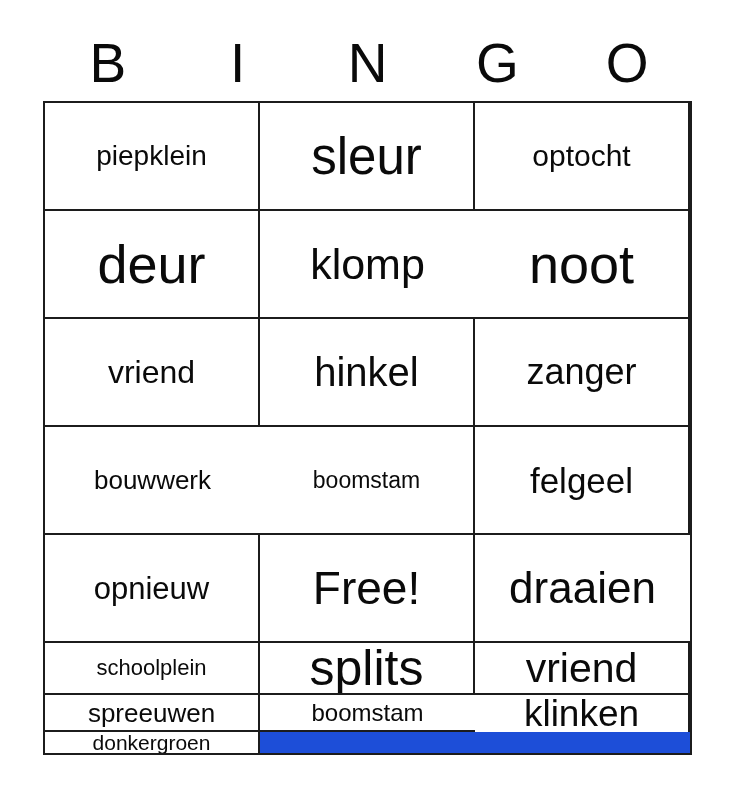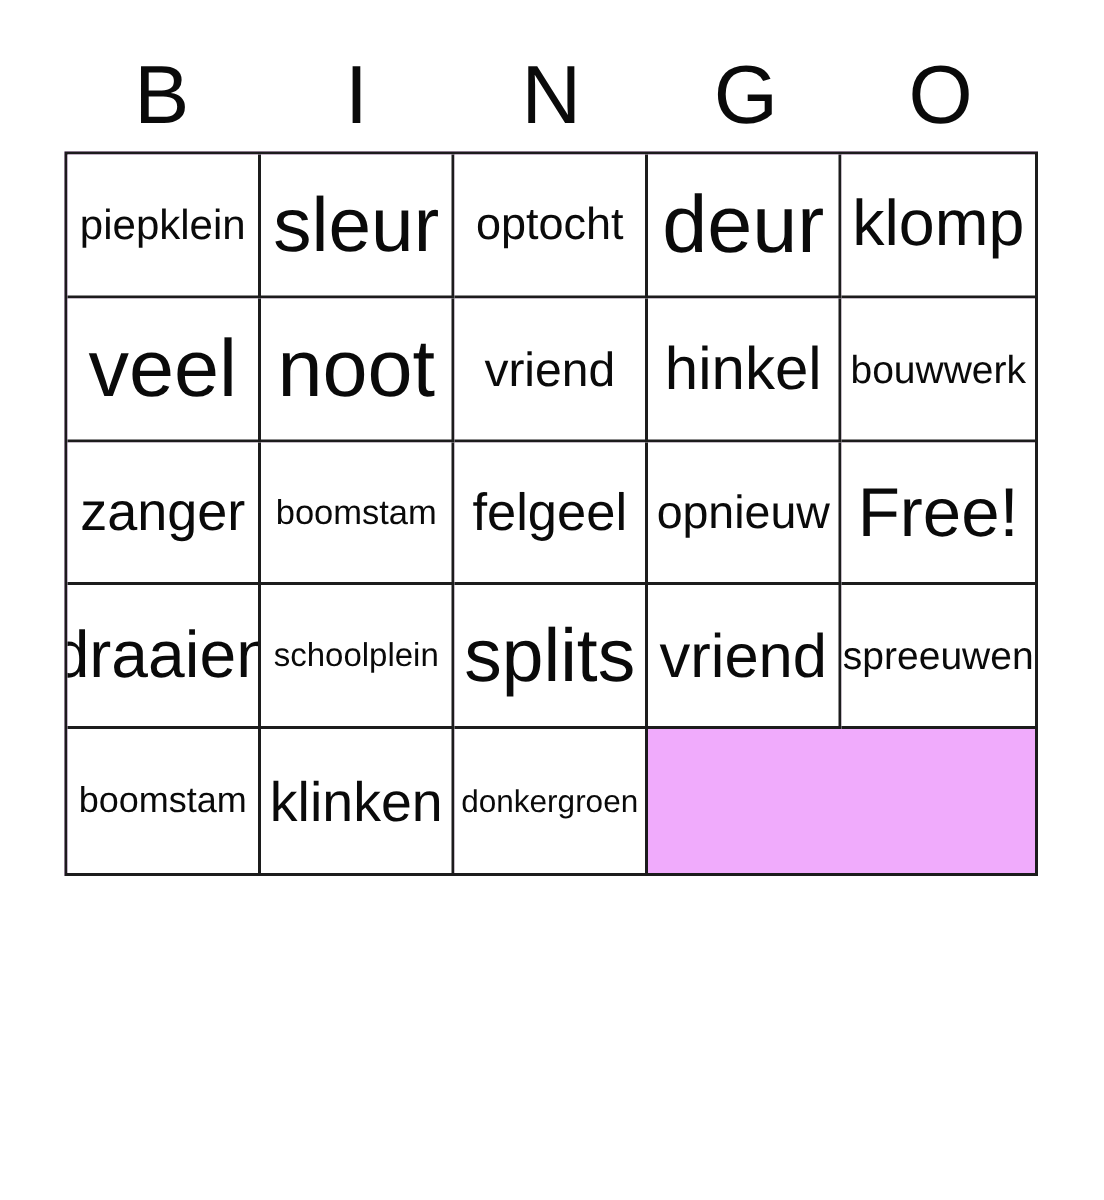--- a/index.html
+++ b/index.html
@@ -30,27 +30,27 @@
     padding-bottom: 10px;
     font-size: 55px;
     line-height: 1;
     color: #0a0a0a;
   }
   .bingo-grid {
     position: absolute;
     left: 43px;
     top: 101px;
     width: 649px;
-    height: 483px;
+    height: 654px;
     box-sizing: border-box;
     border: 2px solid #1c1c1c;
     display: grid;
-    grid-template-columns: repeat(5, 1fr);
+    grid-template-columns: repeat(3, 1fr);
     grid-template-rows: repeat(5, 1fr);
-    background: #f0abfc;
+    background: #1d4ed8;
   }
   .cell {
     box-sizing: border-box;
     border-right: 2px solid #1c1c1c;
     border-bottom: 2px solid #1c1c1c;
     display: flex;
     align-items: center;
     justify-content: center;
     overflow: hidden;
     background: #ffffff;
@@ -88,37 +88,34 @@
         <span class="word" style="font-size:30px">optocht</span>
       </div>
     <div class="cell">
         <span class="word" style="font-size:54px">deur</span>
       </div>
     <div class="cell">
         <span class="word" style="font-size:43px">klomp</span>
       </div>
 
     <div class="cell">
-        <span class="word" style="font-size:54px">veel</span>
-      </div>
-    <div class="cell">
         <span class="word" style="font-size:54px">noot</span>
       </div>
     <div class="cell">
         <span class="word" style="font-size:32px">vriend</span>
       </div>
     <div class="cell">
         <span class="word" style="font-size:40px">hinkel</span>
       </div>
     <div class="cell">
-        <span class="word" style="font-size:26px">bouwwerk</span>
+        <span class="word" style="font-size:36px">zanger</span>
       </div>
 
     <div class="cell">
-        <span class="word" style="font-size:36px">zanger</span>
+        <span class="word" style="font-size:26px">bouwwerk</span>
       </div>
     <div class="cell">
         <span class="word" style="font-size:23px">boomstam</span>
       </div>
     <div class="cell">
         <span class="word" style="font-size:35px">felgeel</span>
       </div>
     <div class="cell">
         <span class="word" style="font-size:31px">opnieuw</span>
       </div>

